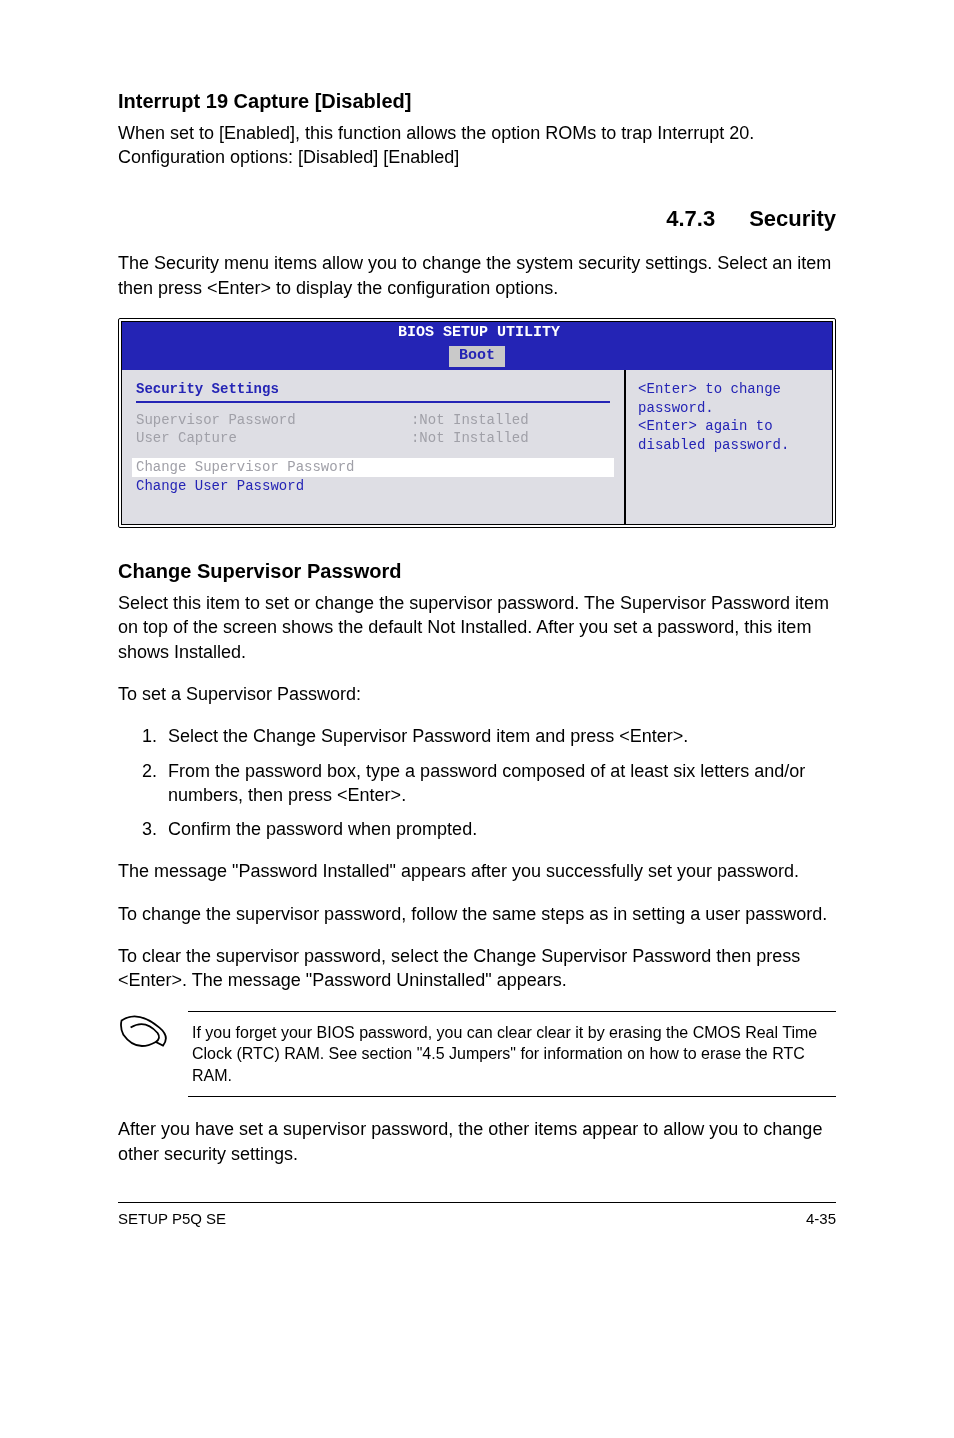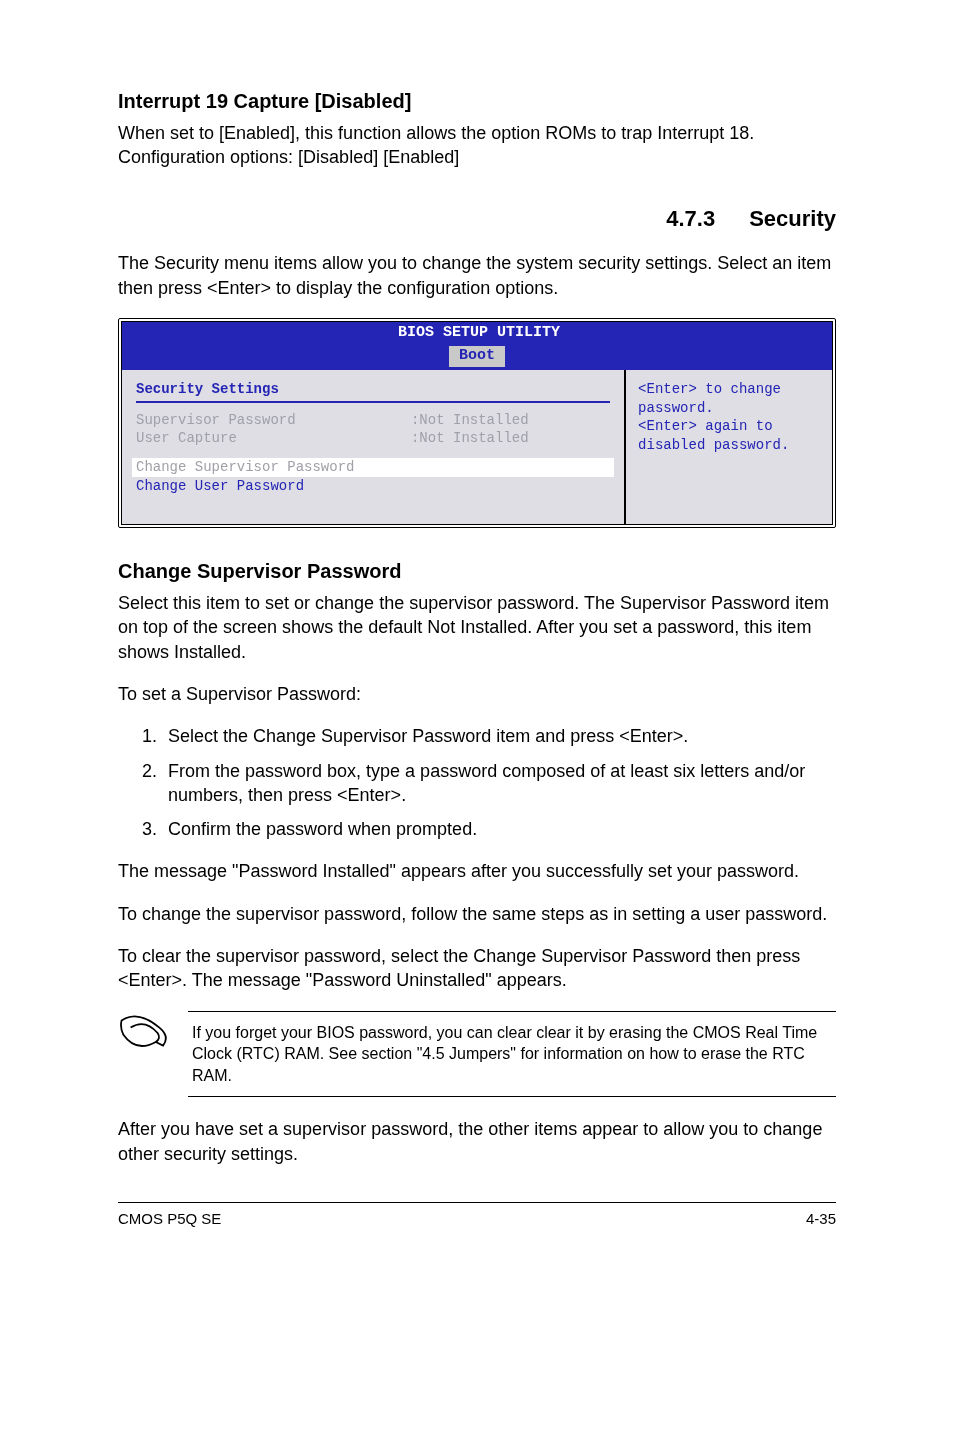--- a/index.html
+++ b/index.html
@@ -34,21 +34,21 @@
   .note-text { flex: 1; font-size: 16px; border-top: 1px solid #000; border-bottom: 1px solid #000; padding: 10px 4px; line-height: 1.35; }
   
   .footer { display: flex; justify-content: space-between; border-top: 1px solid #000; margin-top: 36px; padding-top: 6px; font-size: 15px; }
 </style>
 </head>
 <body>
 
 <div class="page">
 
   <h3 class="section-head">Interrupt 19 Capture [Disabled]</h3>
-  <p class="body">When set to [Enabled], this function allows the option ROMs to trap Interrupt 18. Configuration options: [Disabled] [Enabled]</p>
+  <p class="body">When set to [Enabled], this function allows the option ROMs to trap Interrupt 20. Configuration options: [Disabled] [Enabled]</p>
 
   <div class="sec-num-row">
     <span class="sec-num">4.7.3</span>
     <span class="sec-title">Security</span>
   </div>
   <p class="body">The Security menu items allow you to change the system security settings. Select an item then press &lt;Enter&gt; to display the configuration options.</p>
 
   <div class="bios-outer">
     <div class="bios-top">BIOS SETUP UTILITY</div>
     <div class="bios-tab-row">
@@ -100,17 +100,17 @@
         <path d="M4 6 Q 22 -6 46 14 Q 58 24 50 34 L 42 30 Q 20 42 6 22 Q 2 14 4 6 Z" fill="none" stroke="#000" stroke-width="2"></path>
         <path d="M14 14 Q 30 4 44 20 Q 48 26 42 30" fill="none" stroke="#000" stroke-width="2"></path>
       </svg>
     </div>
     <div class="note-text">If you forget your BIOS password, you can clear clear it by erasing the CMOS Real Time Clock (RTC) RAM. See section "4.5 Jumpers" for information on how to erase the RTC RAM.</div>
   </div>
 
   <p class="body">After you have set a supervisor password, the other items appear to allow you to change other security settings.</p>
 
   <div class="footer">
-    <span>CMOS P5Q SE</span>
+    <span>SETUP P5Q SE</span>
     <span>4-35</span>
   </div>
 
 </div>
 
 </body></html>

